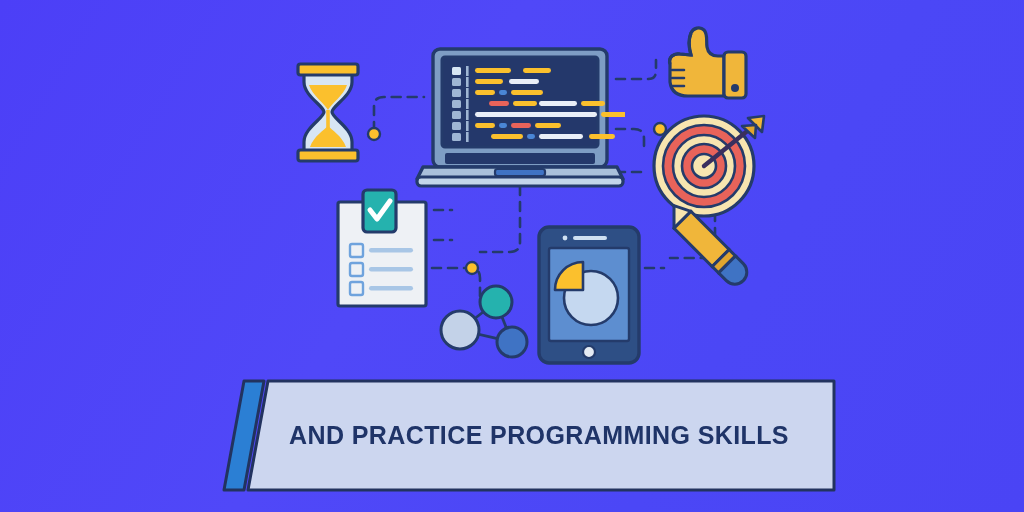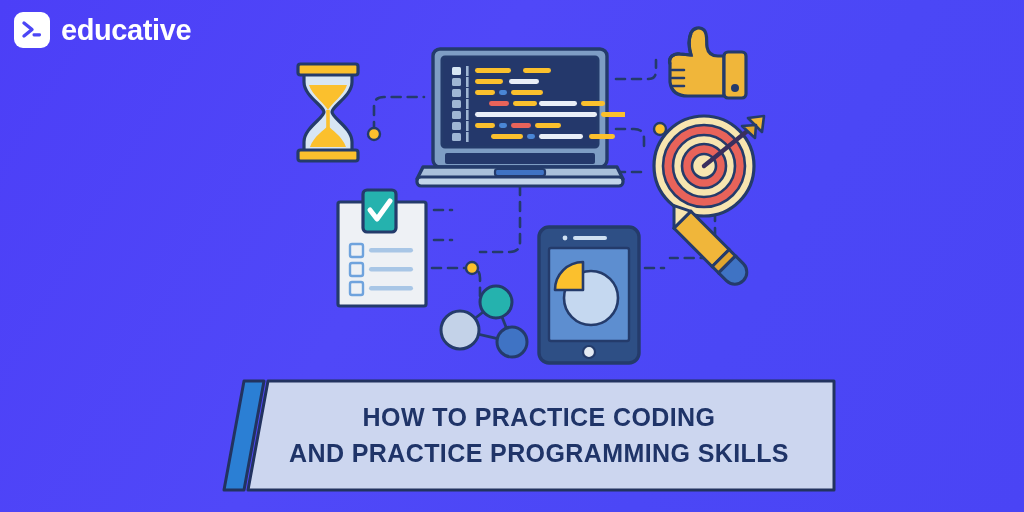--- a/index.html
+++ b/index.html
@@ -102,29 +102,20 @@
     white-space: nowrap;
     text-align: center;
   }
   #banner-line-2 { font-size: 25px; }
 </style>
 </head>
 <body>
 
 <div id="canvas">
 
-  <div id="logo">
-    <div id="logo-mark">
-      <svg width="26" height="26" viewBox="0 0 26 26">
-        <path d="M5 6 L13 12.5 L5 19" fill="none" stroke="#4c46f6" stroke-width="3.4" stroke-linecap="round" stroke-linejoin="round"></path>
-        <rect x="13.5" y="16.2" width="8.5" height="3.2" rx="1.4" fill="#4c46f6"></rect>
-      </svg>
-    </div>
-    <div id="logo-text">educative</div>
-  </div>
 
   <svg class="art" style="left:0;top:0;width:1024px;height:512px;pointer-events:none;">
     <g fill="none" stroke="#243b6b" stroke-width="2.6" stroke-dasharray="9 7" stroke-linecap="round">
 
       <path d="M374 131 L374 106 Q374 97 384 97 L424 97"></path>
 
       <path d="M616 79 L648 79 Q656 79 656 71 L656 60"></path>
 
       <path d="M616 129 L634 129 Q644 129 644 139 L644 152"></path>
 
@@ -285,18 +276,17 @@
   </svg>
 
   <div id="banner">
     <svg id="banner-body" viewBox="0 0 650 115" preserveAspectRatio="none">
 
       <path d="M34 112 L54 3 L74 3 L54 112 Z" fill="#2b7fd4" stroke="#22335f" stroke-width="3" stroke-linejoin="round"></path>
 
       <path d="M58 112 L78 3 L644 3 L644 112 Z" fill="#ccd6ef" stroke="#22335f" stroke-width="3" stroke-linejoin="round"></path>
     </svg>
     <div id="banner-text">
-      <div class="banner-line" id="banner-line-1">HOW TO PRACTICE CODING</div>
       <div class="banner-line" id="banner-line-2">AND PRACTICE PROGRAMMING SKILLS</div>
     </div>
   </div>
 
 </div>
 
 </body></html>

